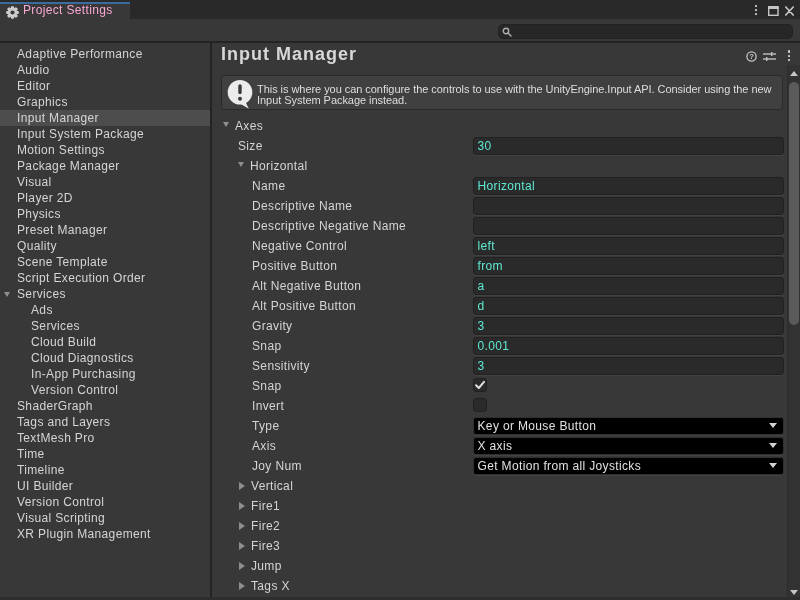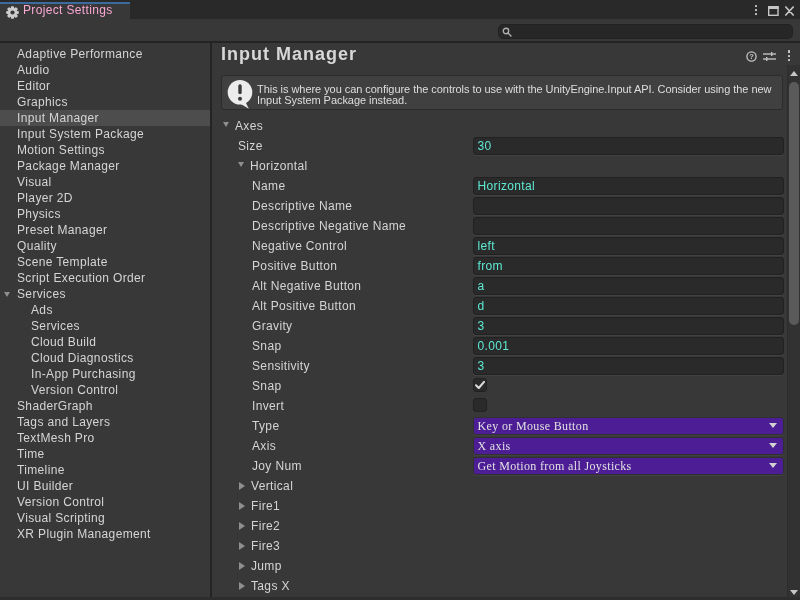--- a/index.html
+++ b/index.html
@@ -9,22 +9,22 @@
 .tri-d { position:absolute; width:0; height:0;
   border-left:3.8px solid transparent; border-right:3.8px solid transparent;
   border-top:5.5px solid #8f8f8f; }
 .tri-r { position:absolute; width:0; height:0;
   border-top:4px solid transparent; border-bottom:4px solid transparent;
   border-left:6.5px solid #8f8f8f; }
 .fld { position:absolute; left:473px; width:311px; height:18px;
   background:#2a2a2a; border:1px solid #212121; border-radius:3px; box-shadow:0 1px 0 rgba(255,255,255,0.05);
   font-size:12px; color:#5eead4; line-height:16px; padding-left:3.5px; white-space:nowrap; letter-spacing:0.35px; }
 .drop { position:absolute; left:473px; width:311px; height:18px;
-  background:#4c1d95; border:1px solid #303030; border-radius:3px; box-shadow:0 1px 0 rgba(255,255,255,0.05);
-  font-size:12px; color:#e2e2e2; line-height:16px; padding-left:3.5px; white-space:nowrap; letter-spacing:0.35px;font-family:Liberation Serif, serif; }
+  background:#000000; border:1px solid #303030; border-radius:3px; box-shadow:0 1px 0 rgba(255,255,255,0.05);
+  font-size:12px; color:#e2e2e2; line-height:16px; padding-left:3.5px; white-space:nowrap; letter-spacing:0.35px; }
 .droparrow { position:absolute; width:0; height:0;
   border-left:4.5px solid transparent; border-right:4.5px solid transparent;
   border-top:5.5px solid #d2d2d2; }
 .cb { position:absolute; left:473px; width:14px; height:14px;
   background:#2a2a2a; border:1px solid #212121; border-radius:3px; }
 </style></head>
 <body>
 <div class="abs" style="left:0;top:0;width:800px;height:19px;background:#292929"></div>
 <div class="abs" style="left:0;top:0;width:130px;height:19px;background:#383838"></div>
 <div class="abs" style="left:0;top:0;width:130px;height:1.5px;background:#292929"></div>

